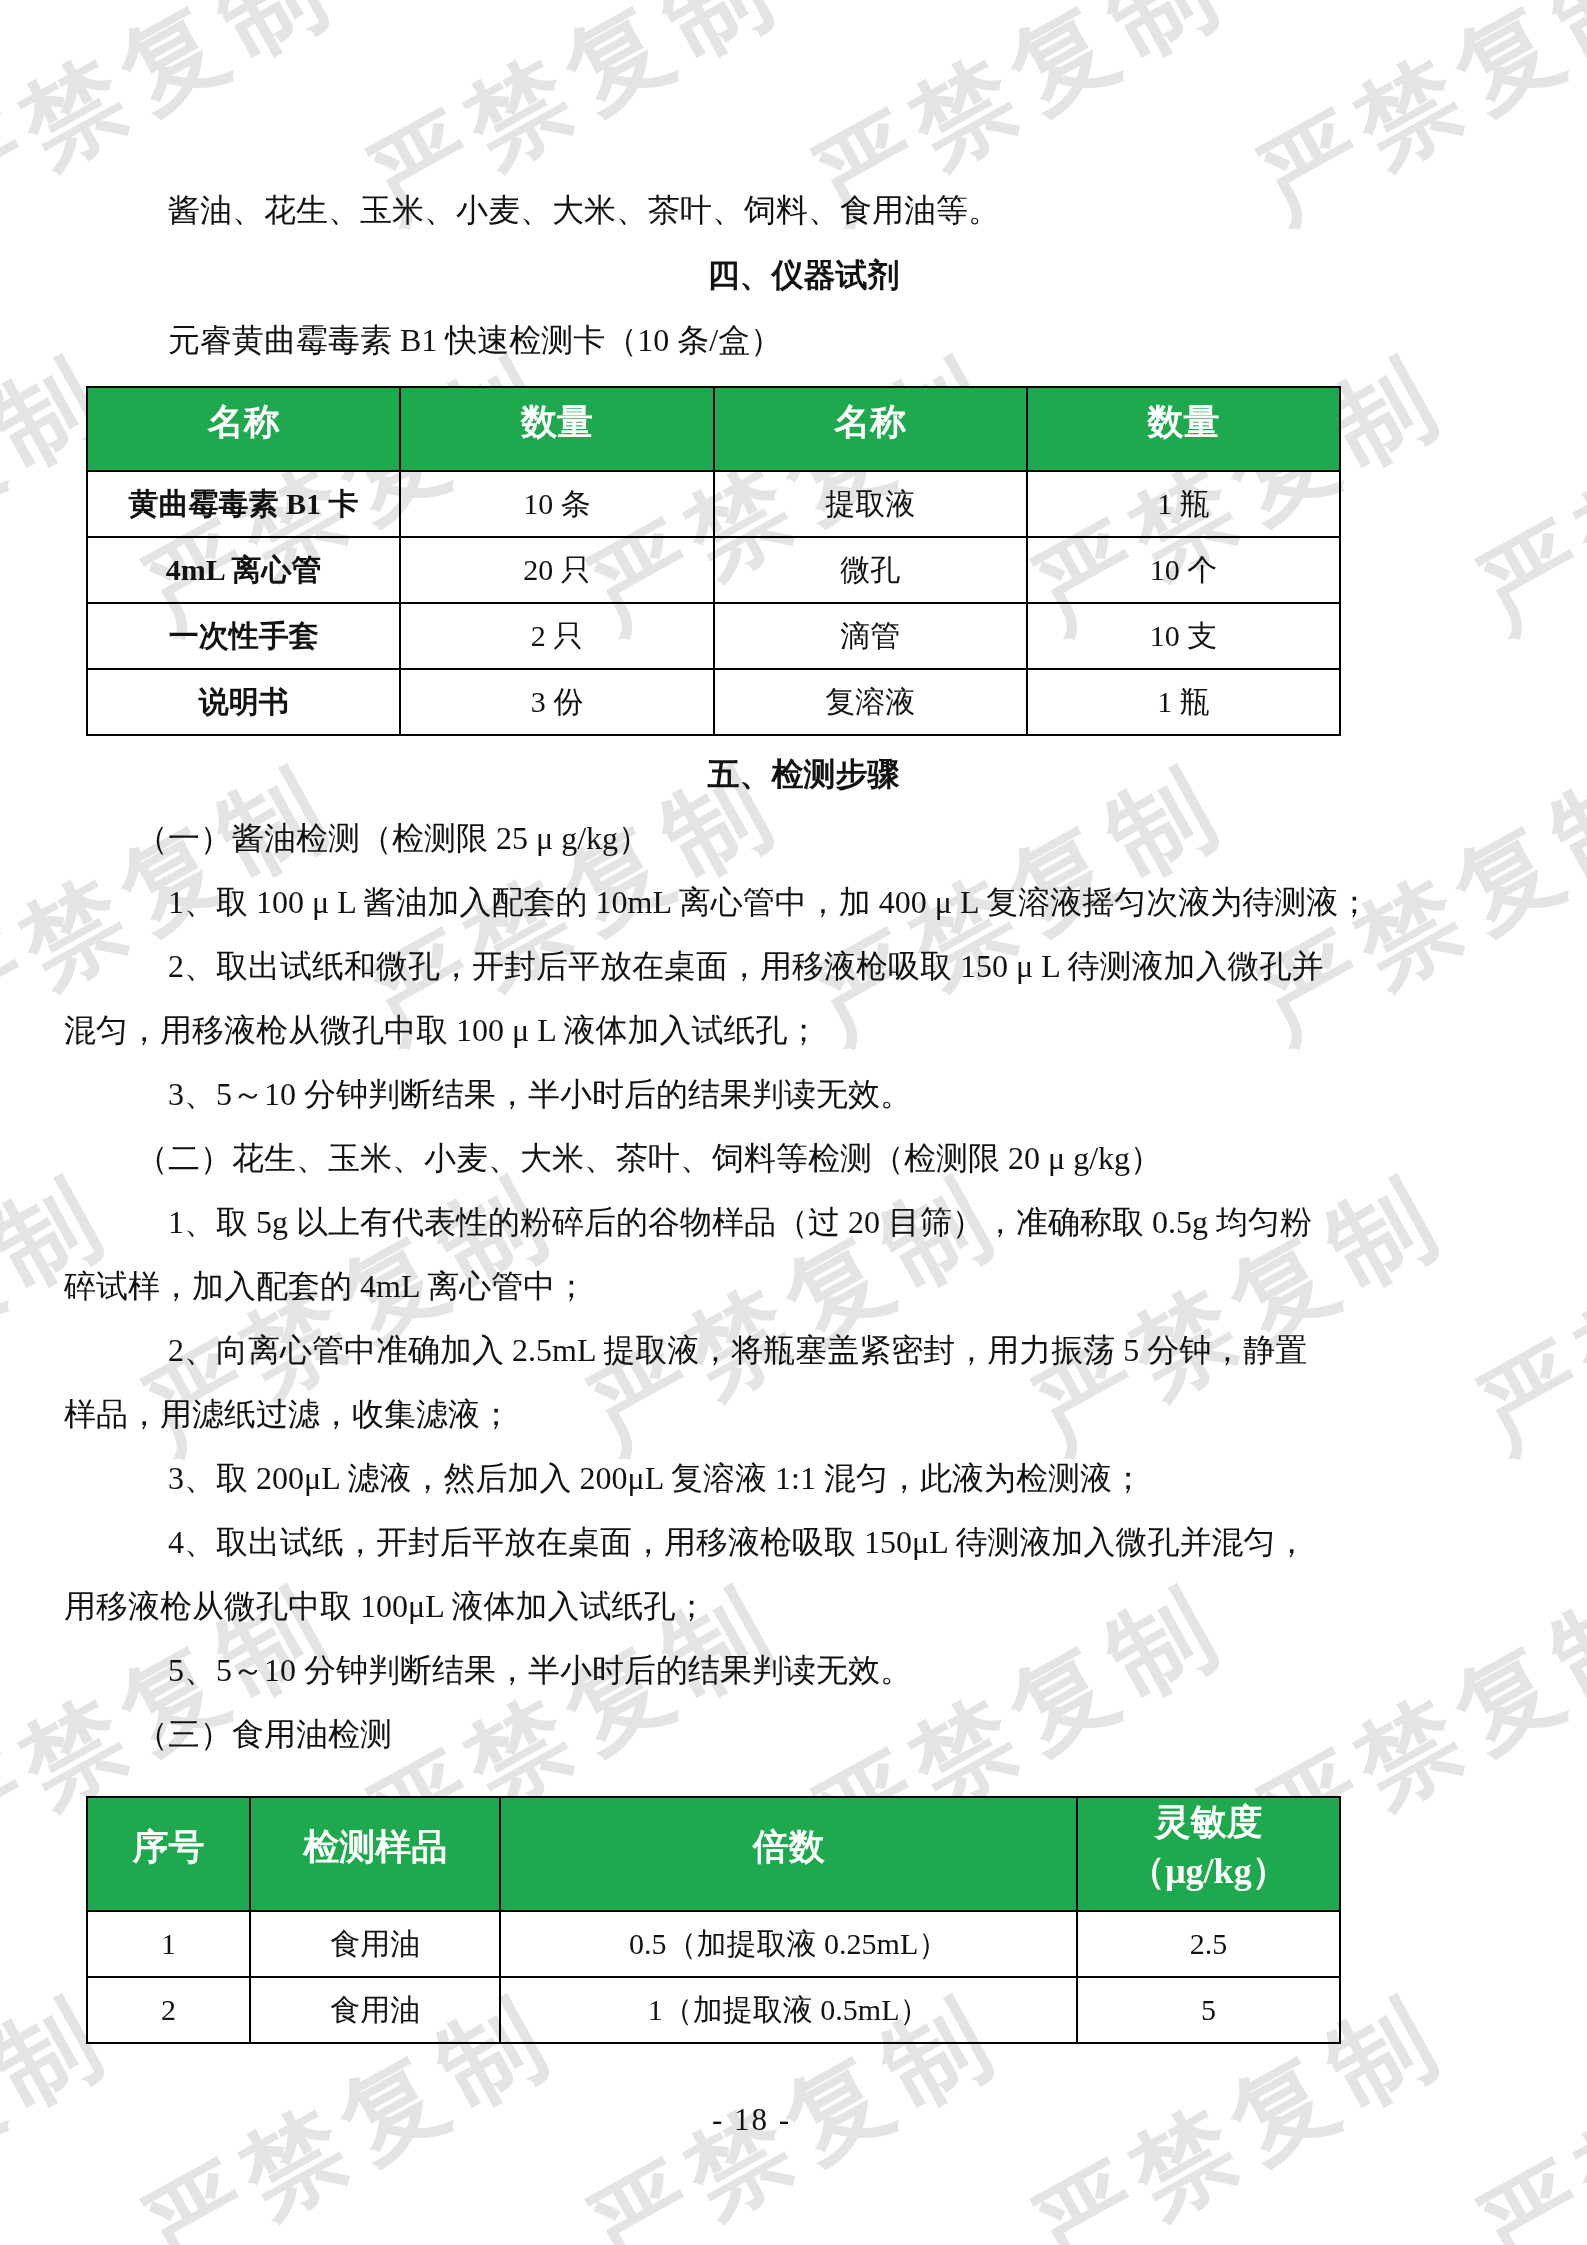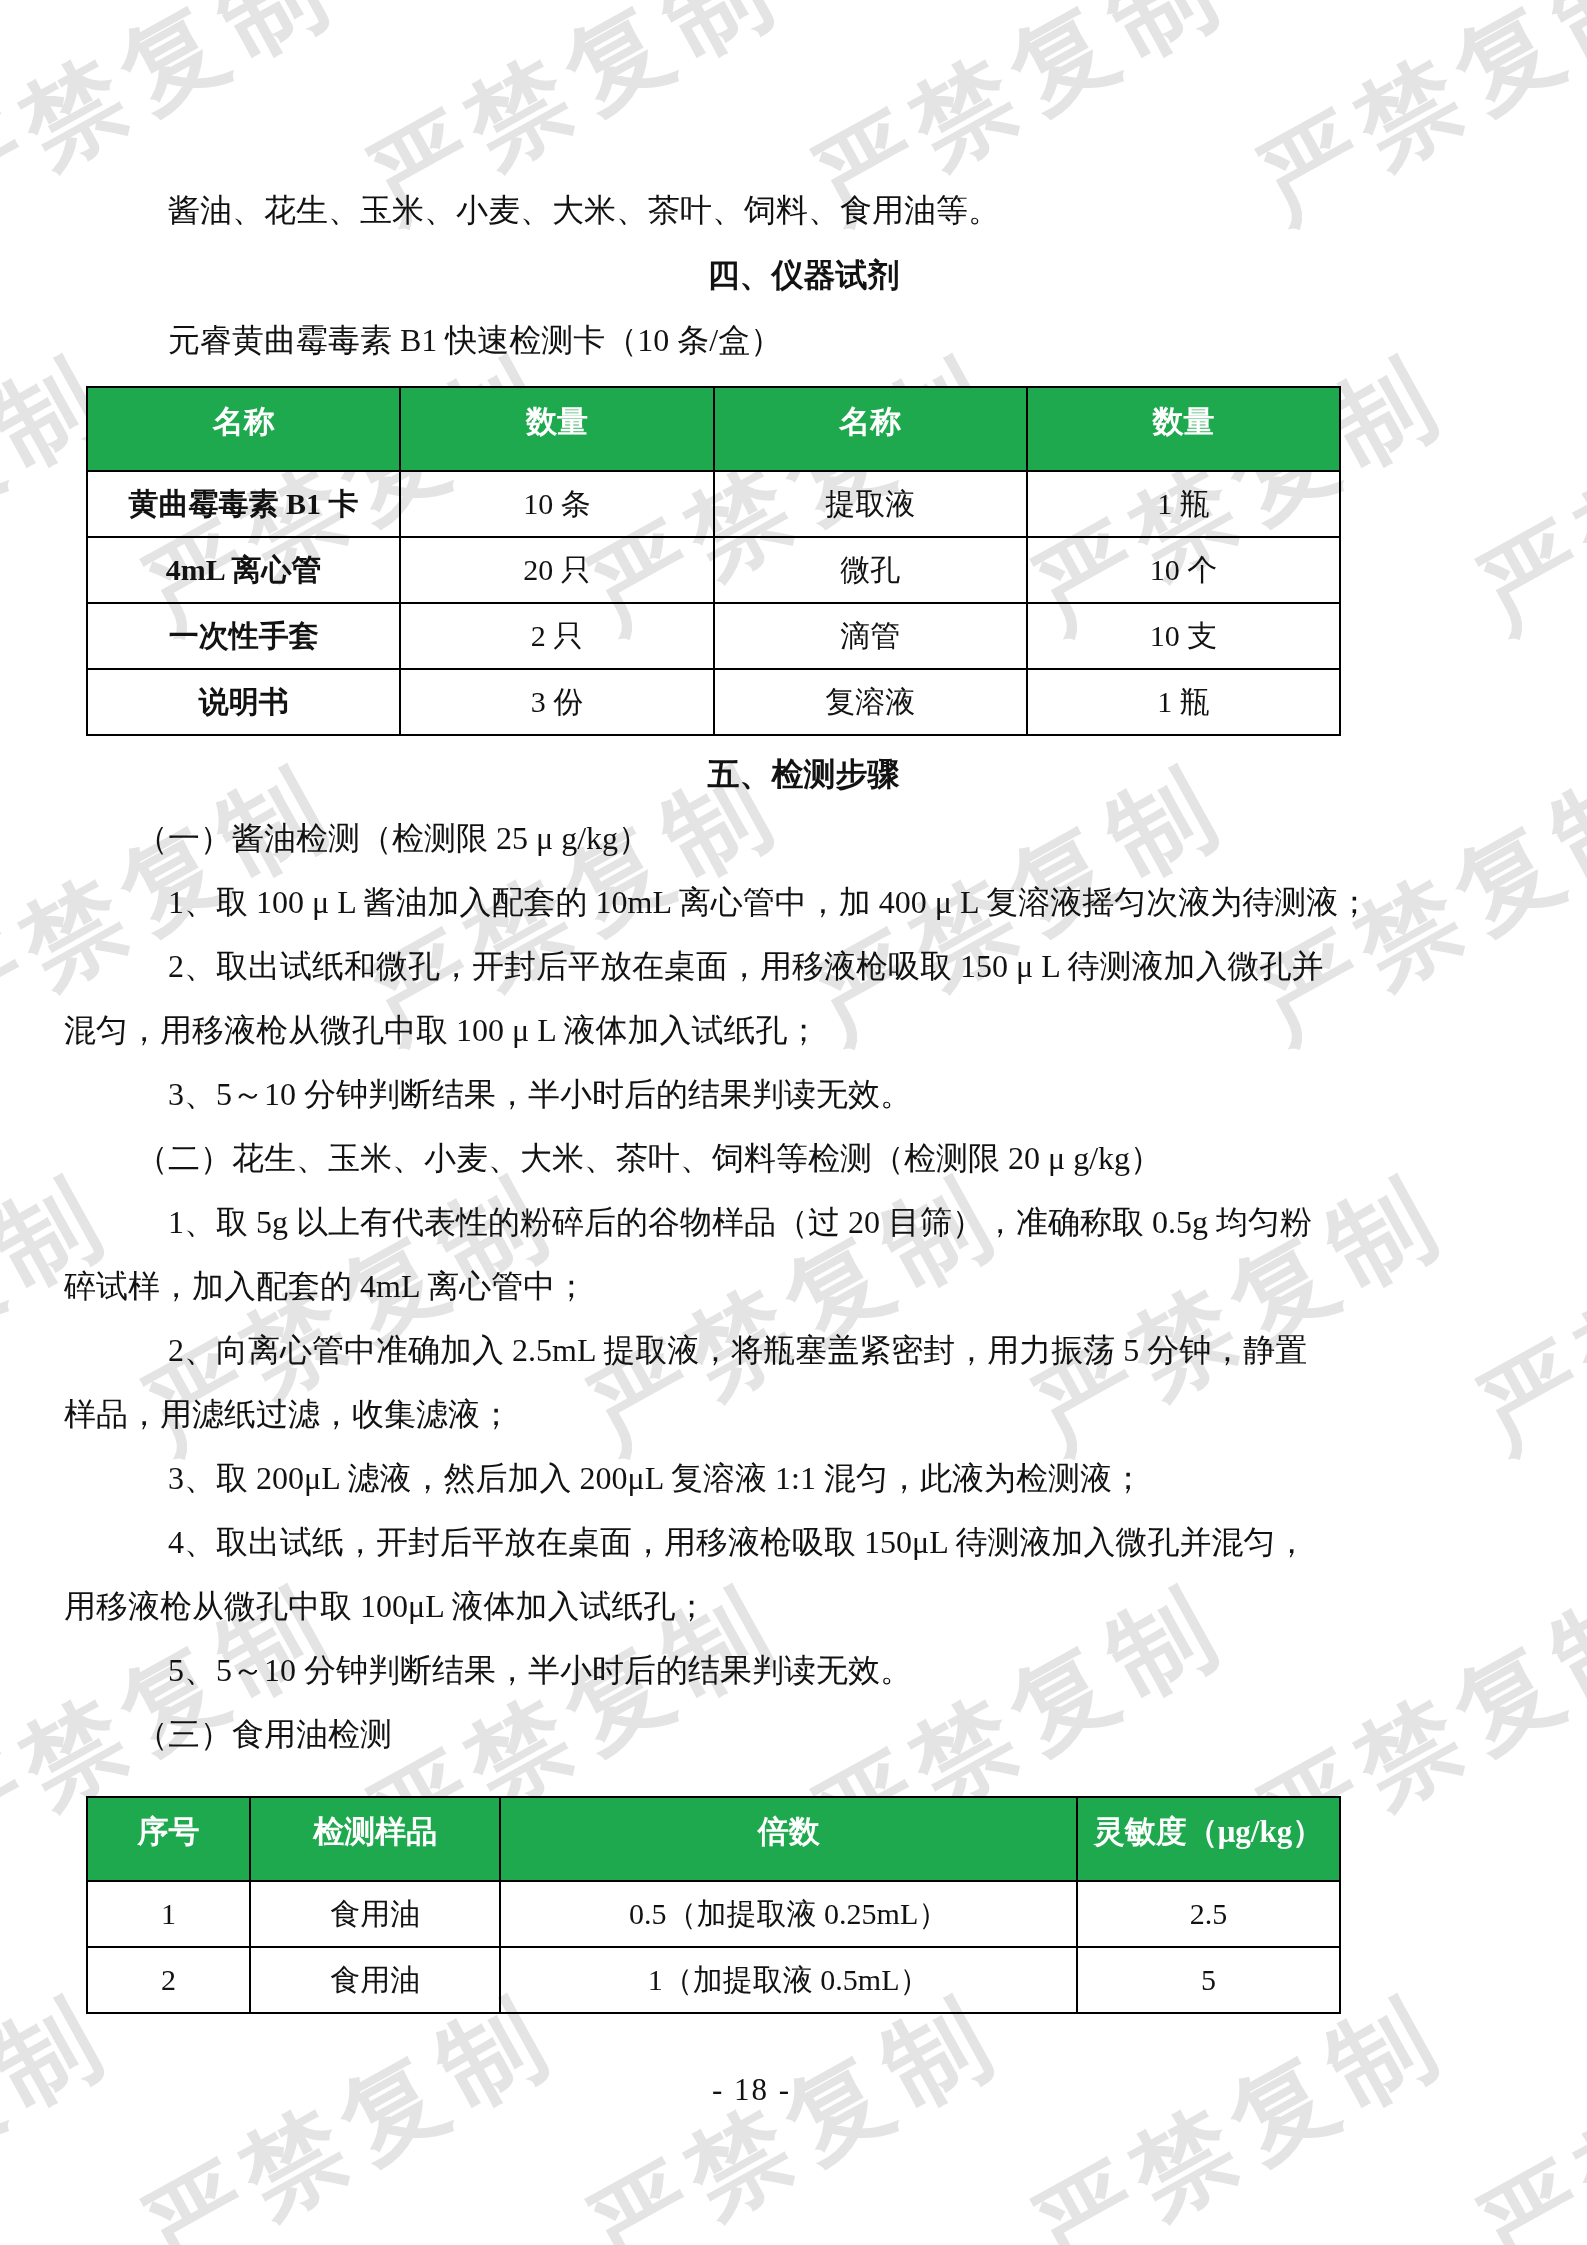--- a/index.html
+++ b/index.html
@@ -53,21 +53,21 @@
     border:2px solid #000;
     text-align:center;
     vertical-align:middle;
     padding:0;
     overflow:hidden;
   }
   th{
     background:#1fa94e;
     color:#ffffff;
     font-weight:700;
-    font-size:31px;
+    font-size:36px;
     height:68px;
     padding-bottom:14px;
   }
   td{
     font-size:30px;
     height:64px;
     background:transparent;
   }
   .reagents-table{margin-top:13px;}
   .reagents-table col{width:25%;}

